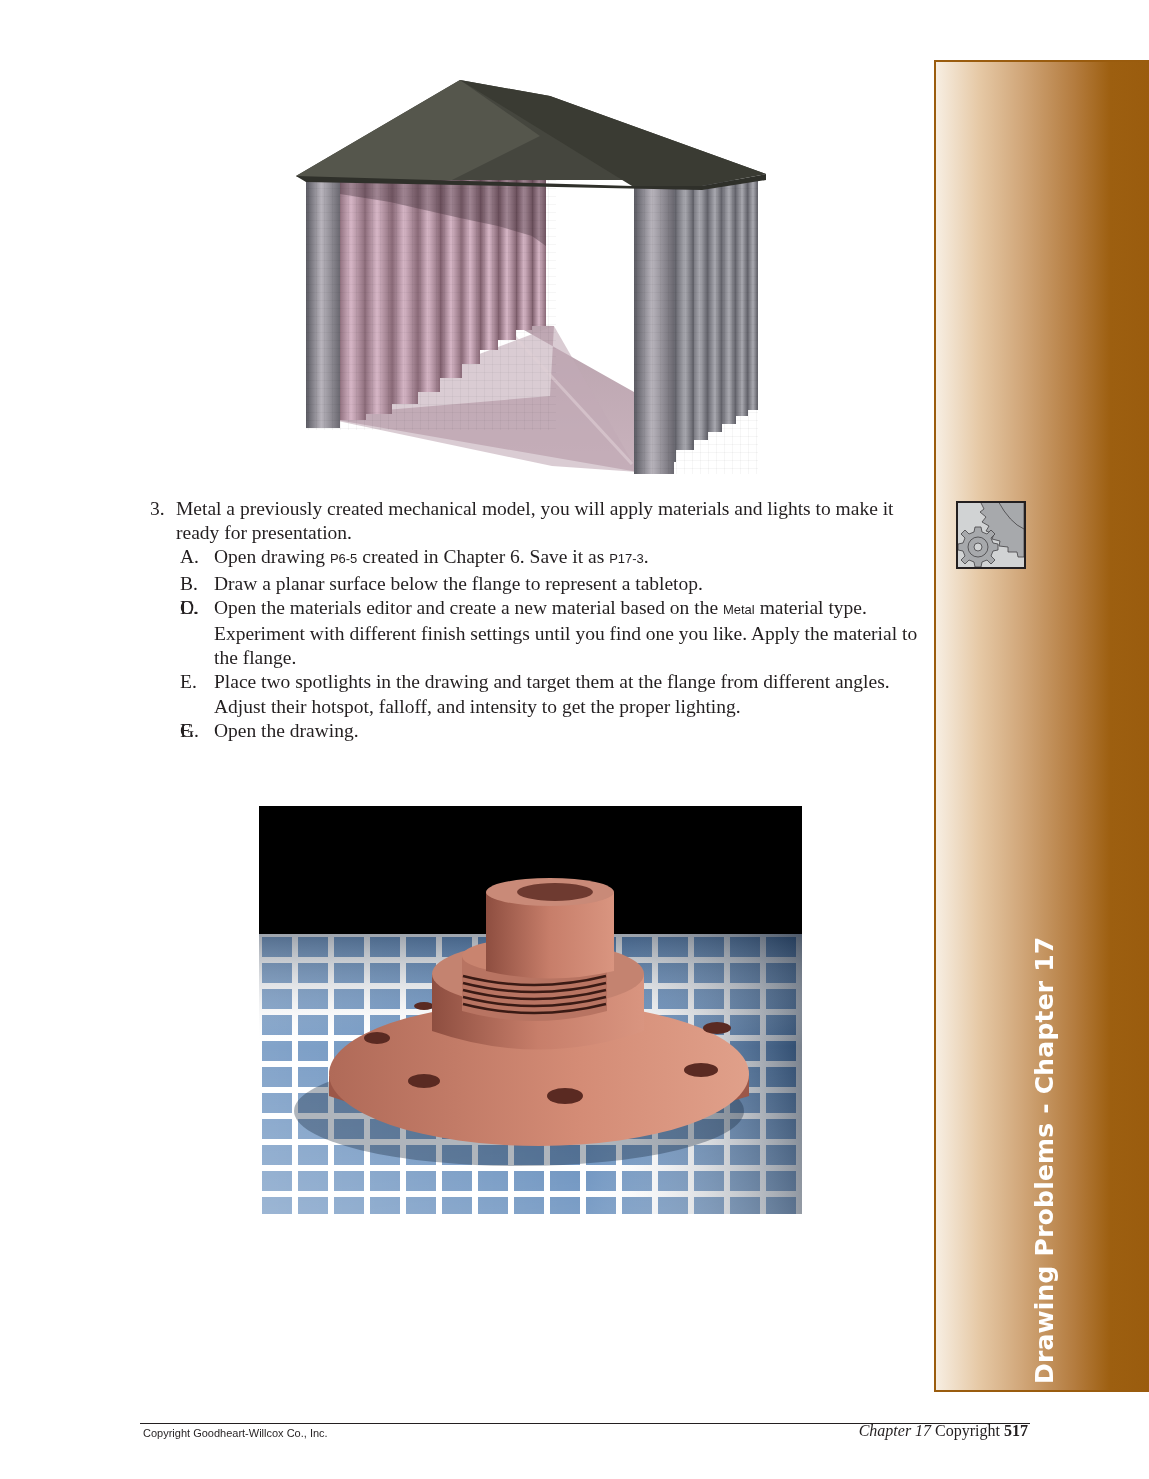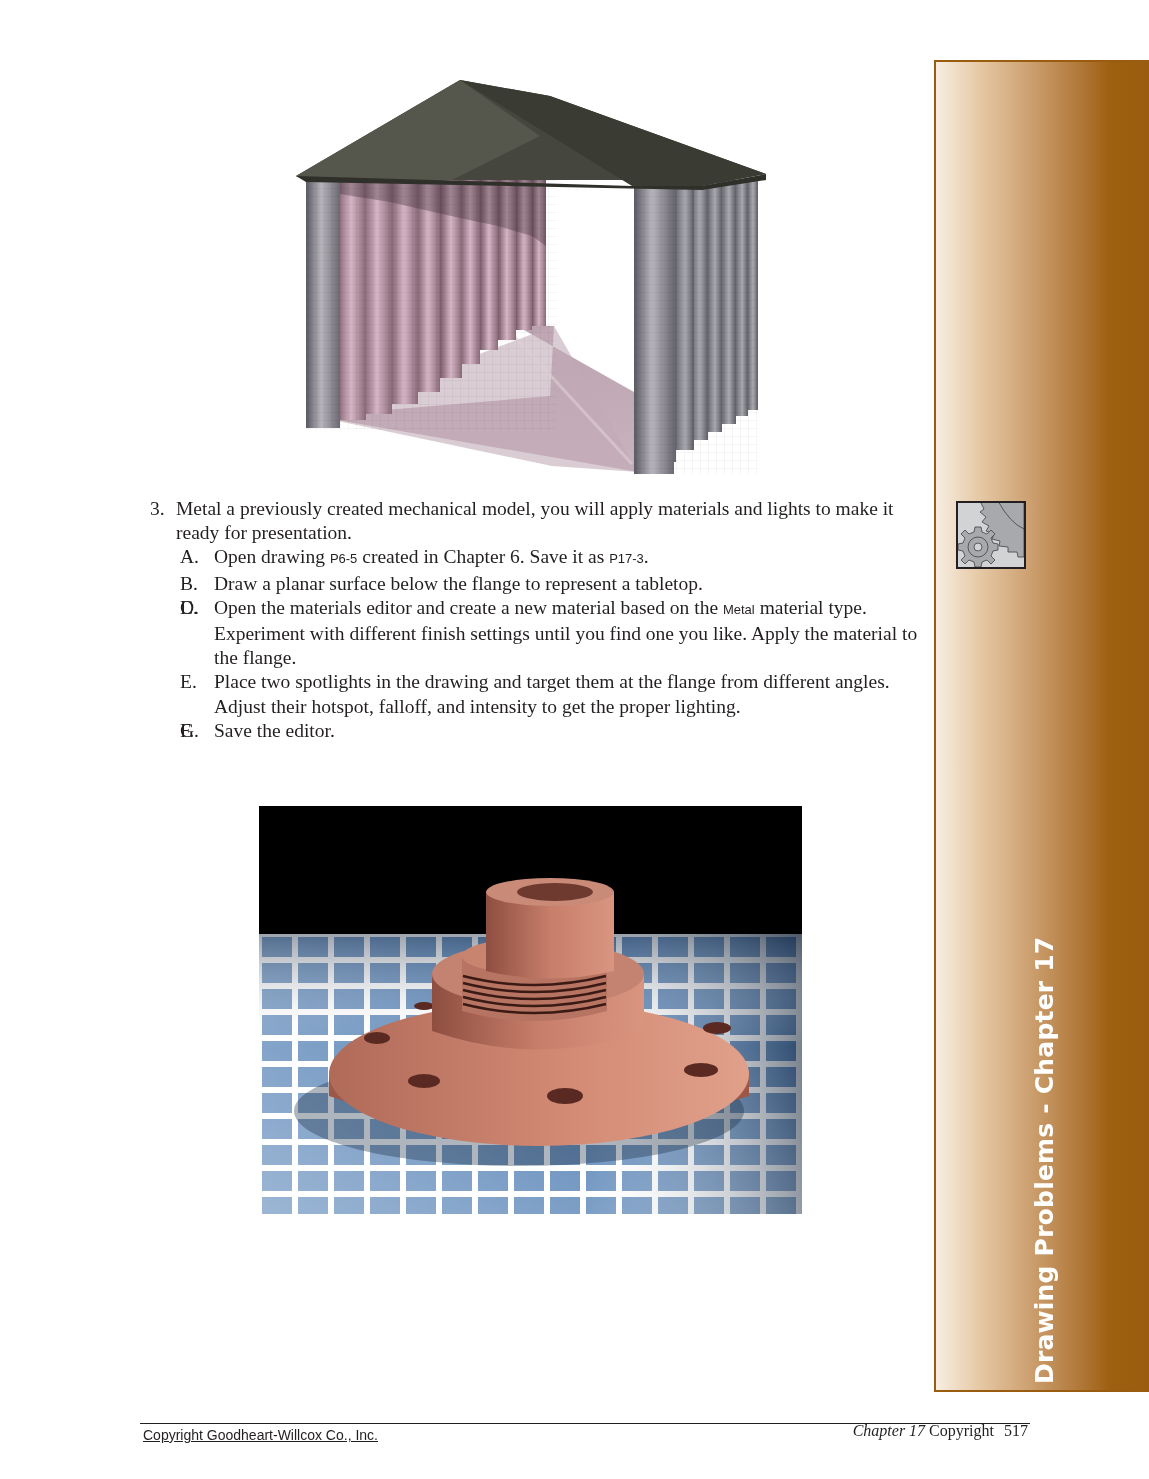--- a/index.html
+++ b/index.html
@@ -27,24 +27,24 @@
   .problem .row { position: relative; }
   .problem .num { position: absolute; left: 0; }
   .problem .main-text { padding-left: 26px; display: block; }
   .problem .steps { margin: 0; padding: 0; list-style: none; }
   .problem .step { position: relative; padding-left: 64px; }
   .problem .step .letter { position: absolute; left: 30px; }
   .sans { font-family: "Liberation Sans", "DejaVu Sans", sans-serif; font-size: 13px; }
 
   
   .footer-rule { position: absolute; left: 140px; top: 1423px; width: 890px; height: 1px; background: #231f20; }
-  .footer-left { position: absolute; left: 143px; top: 1427px; font-family: "Liberation Sans", sans-serif; font-size: 14px; color: #231f20; text-decoration: underline; }
+  .footer-left { position: absolute; left: 143px; top: 1427px; font-family: "Liberation Sans", sans-serif; font-size: 11px; color: #231f20; }
   .footer-right { position: absolute; right: 121px; top: 1422px; font-size: 16px; color: #231f20; white-space: nowrap; }
   .footer-right .chap { font-style: italic; }
-  .footer-right .pg { font-weight: normal; margin-left: 6px; }
+  .footer-right .pg { font-weight: bold; }
 </style>
 </head>
 <body>
 
 <div class="side-tab"></div>
 <div class="side-icon">
   <svg width="66" height="64" viewBox="0 0 66 64">
     <rect width="66" height="64" fill="#d1d3d4"></rect>
     <g fill="#a7a9ac" stroke="#414042" stroke-width="0.8">
       <path d="M22,-2 L26,6 L22,9 L28,14 L24,19 L31,23 L28,28 L36,31 L34,36 L42,38 L41,43 L50,44 L50,49 L59,49 L60,54 L66,54 L66,-2 Z"></path>
@@ -152,21 +152,21 @@
     </li>
     <li class="step">
       <span class="letter">E.</span>
       <span>Place two spotlights in the drawing and target them at the flange from different angles. Adjust their hotspot, falloff, and intensity to get the proper lighting.</span>
     </li>
     <li class="step">
       <span class="letter">F.</span>
     </li>
     <li class="step">
       <span class="letter">G.</span>
-      <span>Save the editor.</span>
+      <span>Open the drawing.</span>
     </li>
   </ul>
 </div>
 
 <div class="figure fig-flange">
   <svg width="543" height="408" viewBox="0 0 543 408">
     <defs>
       <pattern id="tiles" width="36" height="26" patternUnits="userSpaceOnUse">
         <rect width="36" height="26" fill="#ffffff"></rect>
         <rect x="3" y="3" width="30" height="20" fill="#5b86b8"></rect>

